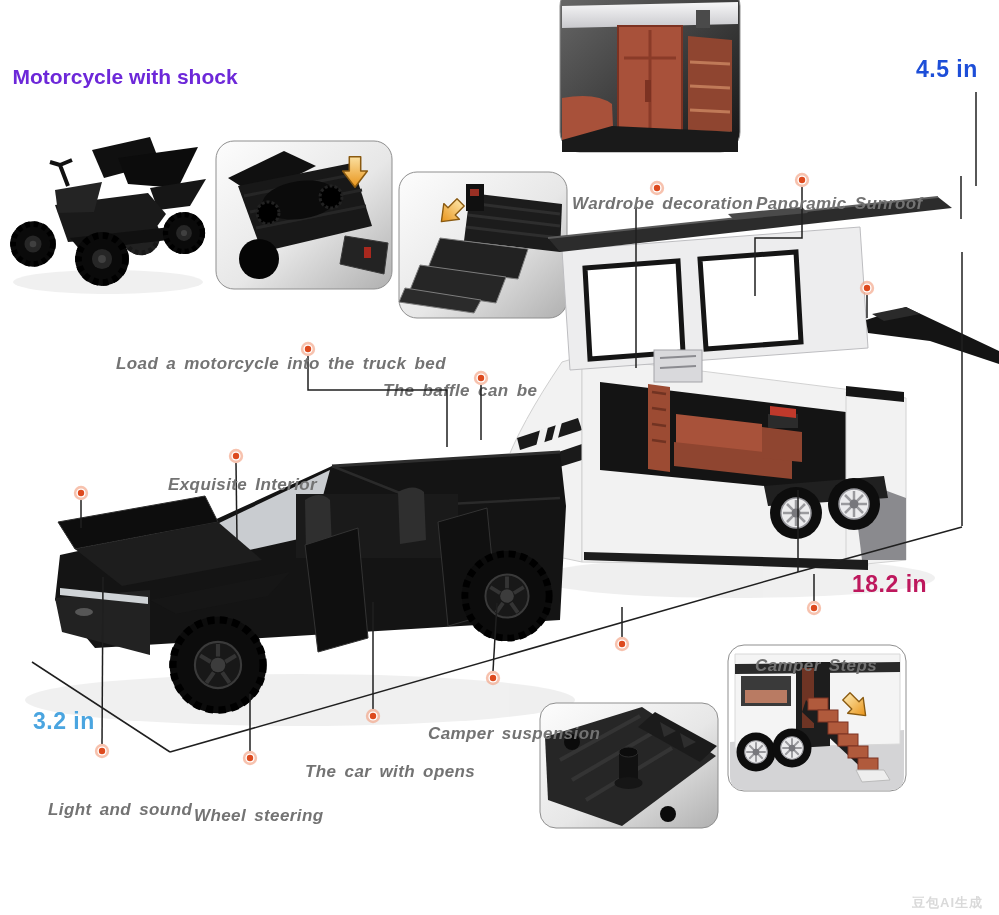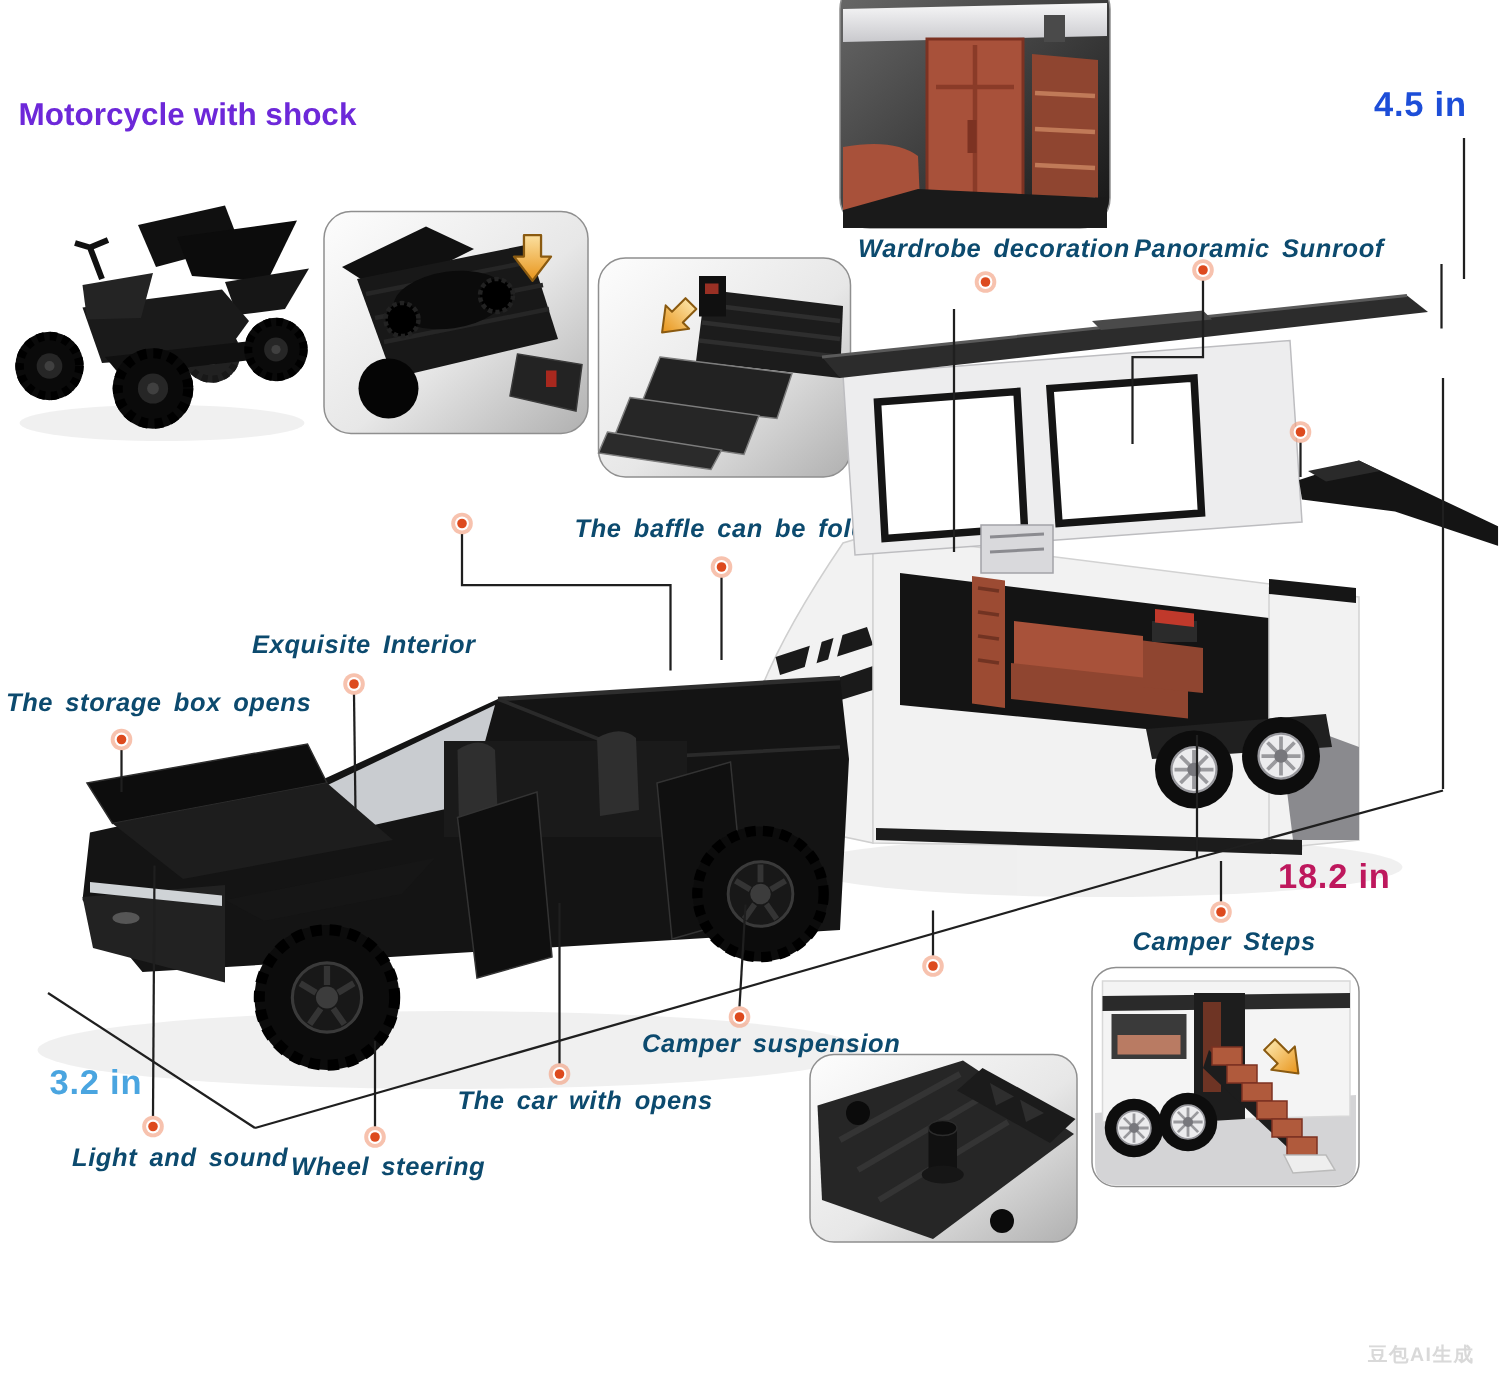--- a/index.html
+++ b/index.html
@@ -1,19 +1,19 @@
 <!DOCTYPE html>
 <html><head>
 <meta charset="utf-8">
 <style>
   html,body{margin:0;padding:0;background:#fff;}
   #stage{position:relative;width:999px;height:915px;background:#ffffff;overflow:hidden;
          font-family:"Liberation Sans",sans-serif;}
-  .callout{position:absolute;font:italic 700 17px "Liberation Sans",sans-serif;color:#0c4a6e;
-           white-space:nowrap;letter-spacing:.4px;word-spacing:3px;}
+  .callout{position:absolute;font:italic 700 17px "Liberation Sans",sans-serif;color:#737373;
+           white-space:nowrap;letter-spacing:.4px;word-spacing:3px;margin-top:38px;}
   .title{position:absolute;left:0;top:58px;width:250px;text-align:center;
          font:700 21px/38px "Liberation Sans",sans-serif;color:#6d28d9;font-stretch:condensed;}
   .measure{position:absolute;font:700 23px "Liberation Sans",sans-serif;letter-spacing:.5px;}
   .watermark{position:absolute;left:912px;top:894px;font:700 13px "Liberation Sans",sans-serif;
              color:#d9d9d9;letter-spacing:1px;text-align:center;}
   .under{z-index:1}
   svg.scene{position:absolute;left:0;top:0;z-index:2;}
   .over{z-index:3}
 </style>
 </head>
@@ -277,22 +277,22 @@
       <use href="#dot" x="102" y="751"></use>
     </g>
   </svg>
 
   <div class="title over">
     <div>Motorcycle with shock</div>
   </div>
 
   <div class="callout over" style="left:572px;top:156px">Wardrobe decoration</div>
   <div class="callout over" style="left:756px;top:156px">Panoramic Sunroof</div>
-  <div class="callout over" style="left:168px;top:420px">Exquisite Interior</div>
-  <div class="callout over" style="left:4px;top:459px">The storage box opens</div>
+  <div class="callout over" style="left:116px;top:316px">Load a motorcycle into the truck bed</div>
+  <div class="callout over" style="left:168px;top:437px">Exquisite Interior</div>
   <div class="callout over" style="left:755px;top:618px">Camper Steps</div>
   <div class="callout over" style="left:428px;top:686px">Camper suspension</div>
   <div class="callout over" style="left:305px;top:724px">The car with opens</div>
   <div class="callout over" style="left:194px;top:768px">Wheel steering</div>
   <div class="callout over" style="left:48px;top:762px">Light and sound</div>
 
   <div class="measure over" style="left:916px;top:56px;color:#1d4ed8">4.5 in</div>
   <div class="measure over" style="left:852px;top:571px;color:#be185d">18.2 in</div>
   <div class="measure over" style="left:33px;top:708px;color:#4aa5e0">3.2 in</div>
 

